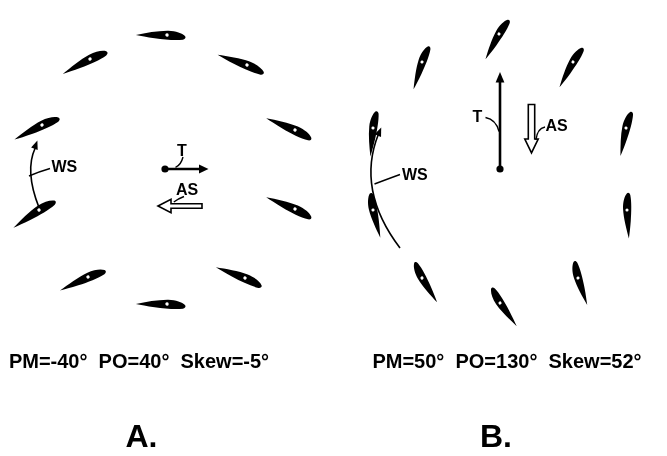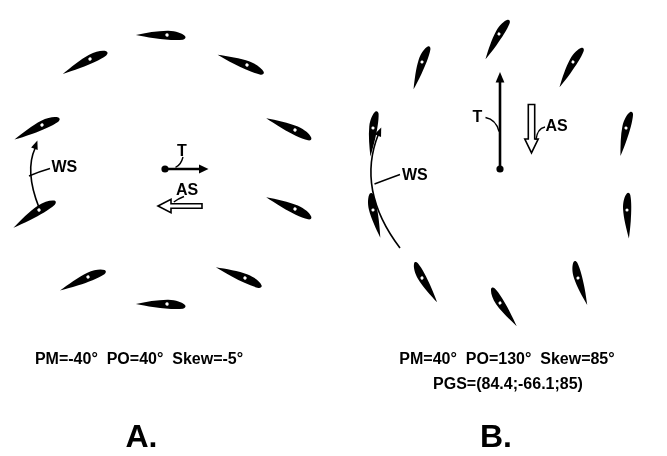--- a/index.html
+++ b/index.html
@@ -1,21 +1,21 @@
 <!DOCTYPE html>
 <html><head>
 <meta charset="utf-8">
 <style>
   html,body{margin:0;padding:0;background:#fff;}
   .figure{position:relative;width:667px;height:456px;background:#fff;overflow:hidden;
           font-family:"Liberation Sans",sans-serif;}
   .figure svg{position:absolute;left:0;top:0;}
   .lbl{font-family:"Liberation Sans",sans-serif;font-weight:bold;font-size:16px;fill:#000;}
   .params{position:absolute;transform:translateX(-50%);white-space:pre;
-          font-weight:bold;font-size:16px;line-height:1;color:#000;}
+          font-weight:bold;font-size:20px;line-height:1;color:#000;}
   .caption{position:absolute;transform:translateX(-50%);white-space:pre;
            font-weight:bold;font-size:32px;line-height:1;color:#000;}
   .ink-line{stroke:#000;fill:none;}
   .ink-fill{fill:#000;stroke:none;}
   .hollow{fill:#fff;stroke:#000;stroke-width:1.6;}
 </style>
 </head>
 <body>
 
 <div class="figure">
@@ -143,18 +143,17 @@
       <path d="M400,248 Q356,190 378.5,134" class="ink-line" stroke-width="1.6"></path>
       <g transform="translate(378.5,134) rotate(23)">
         <polygon points="0,-7 3.5,1.8 -3.5,1.8" class="ink-fill"></polygon>
       </g>
       <path d="M374.5,184 Q385,180 400,174.5" class="ink-line" stroke-width="1.4"></path>
       <text x="402" y="179.5" class="lbl">WS</text>
     </g>
   </svg>
 
   <div class="params" style="left:139px; top:351px;">PM=-40°  PO=40°  Skew=-5°</div>
-  <div class="params" style="left:507px; top:351px;">PM=40°  PO=130°  Skew=85°</div>
-  <div class="params" style="left:508px; top:375.5px;">PGS=(84.4;-66.1;85)</div>
+  <div class="params" style="left:507px; top:351px;">PM=50°  PO=130°  Skew=52°</div>
 
   <div class="caption" style="left:141.5px; top:420px;">A.</div>
   <div class="caption" style="left:496px; top:420px;">B.</div>
 </div>
 
 </body></html>

